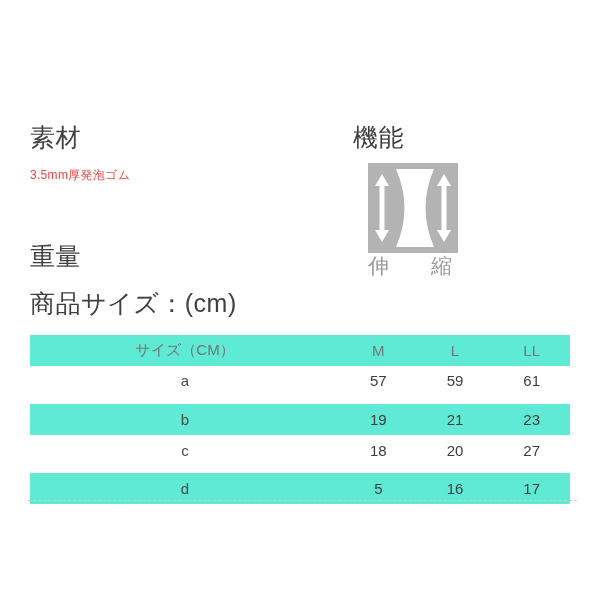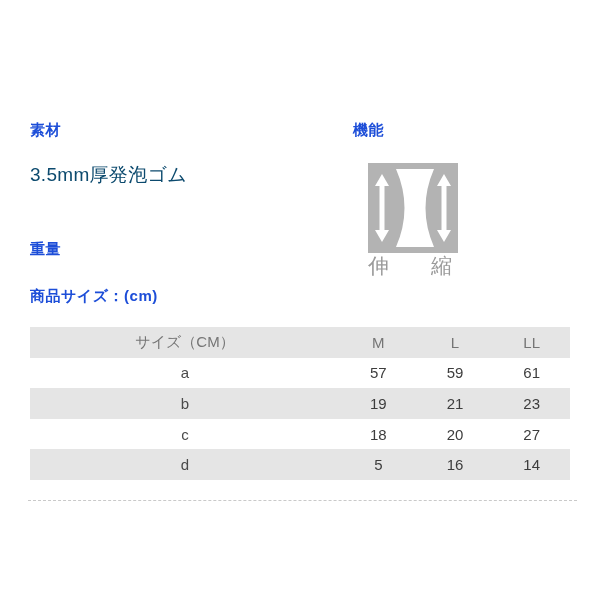--- a/index.html
+++ b/index.html
@@ -6,48 +6,48 @@
   html, body { width: 600px; height: 600px; }
   body {
     position: relative;
     background: #ffffff;
     font-family: "Liberation Sans", "DejaVu Sans", sans-serif;
     color: #222;
     overflow: hidden;
   }
   .abs { position: absolute; }
   .heading {
-    font-size: 15px;
-    font-weight: bold;
-    color: #1d4ed8;
+    font-size: 25px;
+    font-weight: normal;
+    color: #404040;
     letter-spacing: 0.5px;
   }
   .body-text {
-    font-size: 19px;
+    font-size: 12px;
     line-height: 34px;
-    color: #0c4a6e;
+    color: #ef4444;
     letter-spacing: 0.3px;
   }
   
   .icon-box { width: 90px; height: 90px; display: block; }
   .icon-labels {
     display: flex;
     justify-content: space-between;
     width: 84px;
     font-size: 21px;
     color: #9b9b9b;
   }
   
   .size-table { width: 540px; font-size: 15px; }
   .t-row {
     display: flex;
     height: 30.6px;
     align-items: center;
   }
-  .t-row.stripe { background: #e5e5e5; }
+  .t-row.stripe { background: #5eead4; margin-top: 8px; }
   .t-row .c-label {
     width: 310px;
     text-align: center;
     color: #4a4a4a;
   }
   .t-row .c-val {
     flex: 1;
     text-align: center;
     color: #3d3d3d;
   }
@@ -110,17 +110,17 @@
   <div class="t-row">
     <div class="c-label">c</div>
     <div class="c-val">18</div>
     <div class="c-val">20</div>
     <div class="c-val">27</div>
   </div>
   <div class="t-row stripe">
     <div class="c-label">d</div>
     <div class="c-val">5</div>
     <div class="c-val">16</div>
-    <div class="c-val">14</div>
+    <div class="c-val">17</div>
   </div>
 </div>
 
 <div class="abs divider" style="left:28px; top:500px;"></div>
 
 </body></html>

